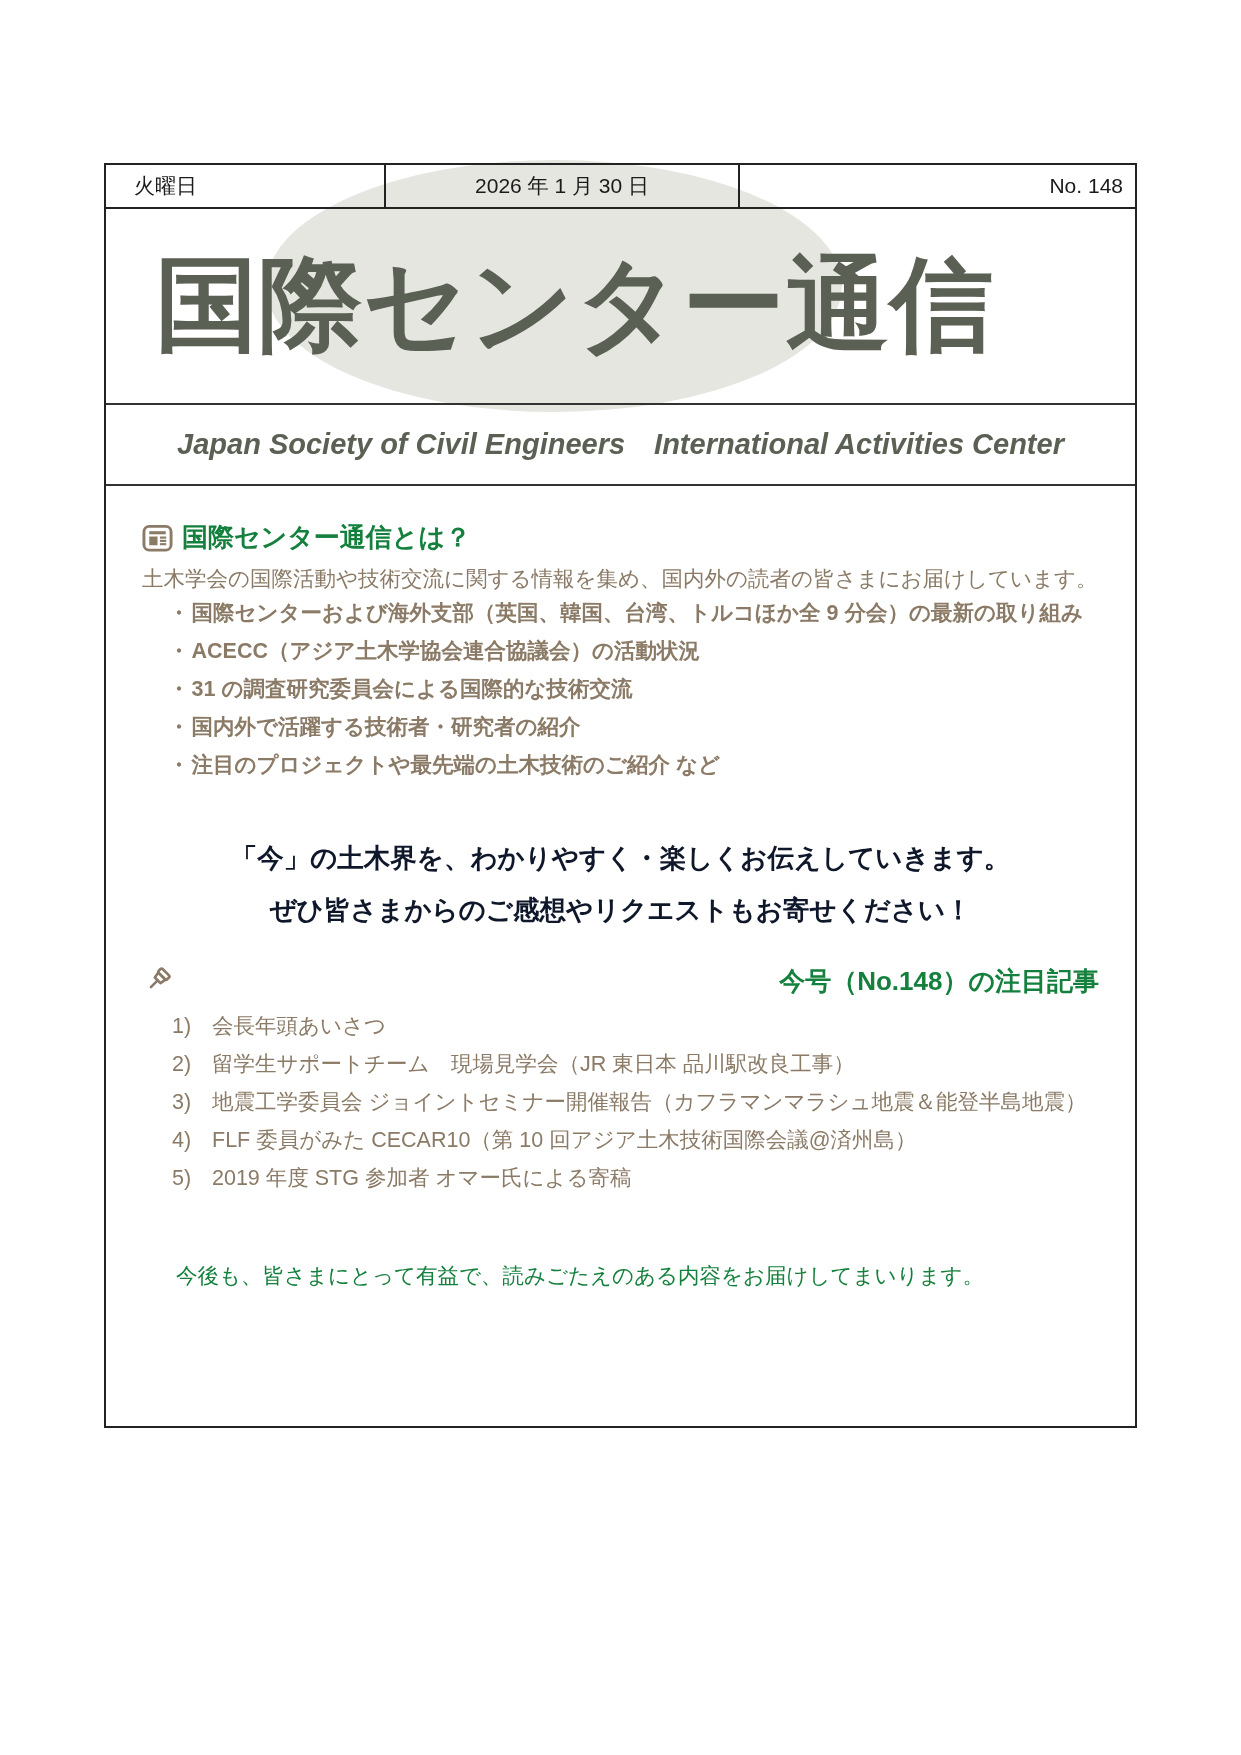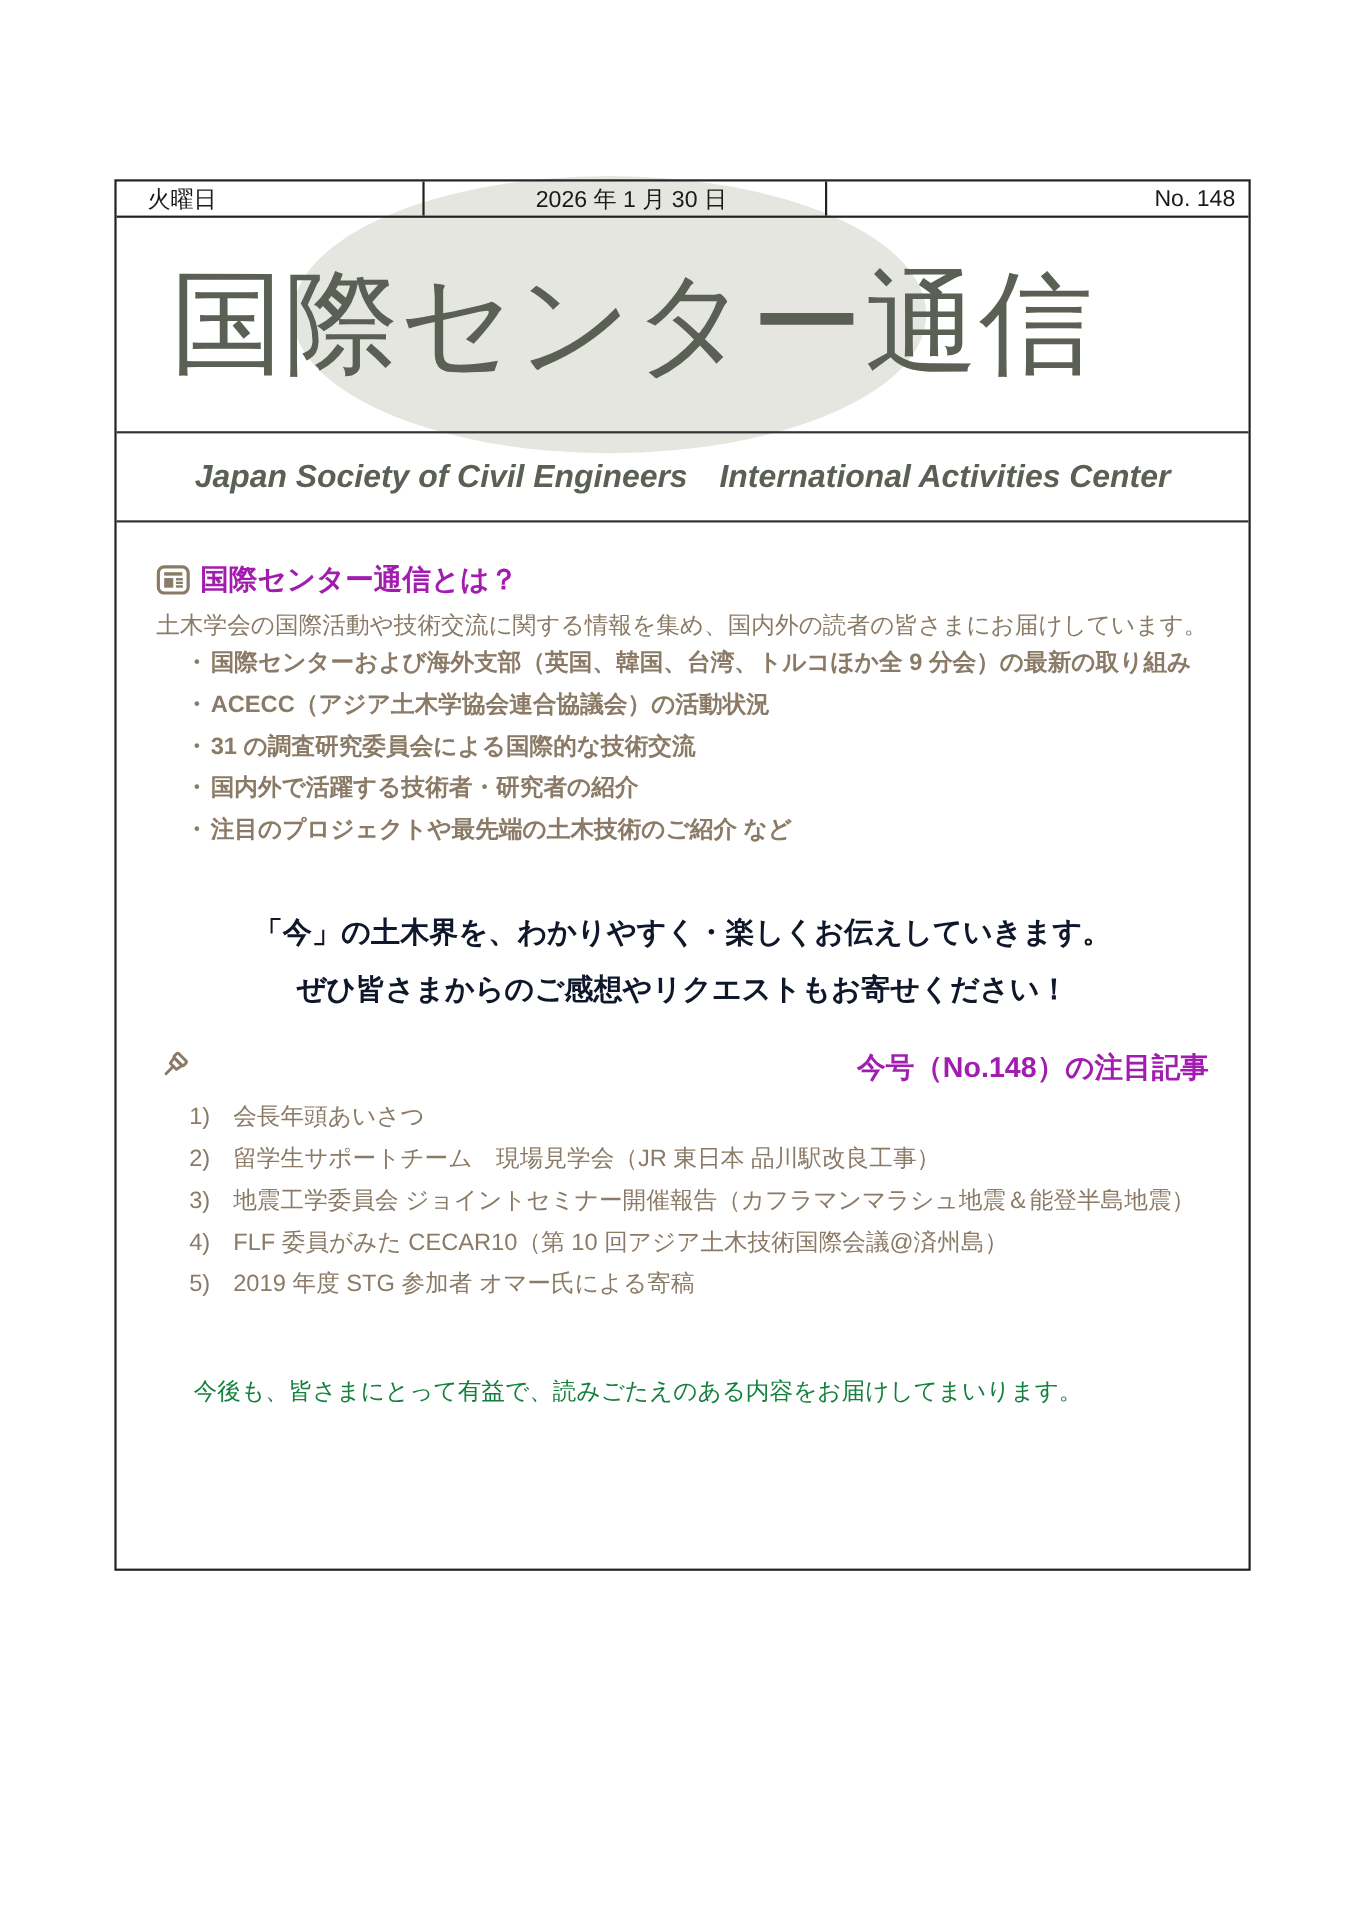--- a/index.html
+++ b/index.html
@@ -9,44 +9,44 @@
 
   
   .ellipse { position:absolute; left:266px; top:160px; width:576px; height:252px;
              background:#e5e6e0; border-radius:50%; }
 
   
   .frame { position:absolute; left:104px; top:163px; width:1033px; height:1265px;
            border:2px solid #222222; }
 
   
-  .header-row { display:flex; height:33px; border-bottom:2px solid #222222;gap:12px; }
+  .header-row { display:flex; height:44px; border-bottom:2px solid #222222; }
   .cell-day  { width:280px; border-right:2px solid #222222; display:flex; align-items:center;
                padding-left:28px; font-size:21px; color:#1a1a1a; }
   .cell-date { width:354px; border-right:2px solid #222222; display:flex; align-items:center;
                justify-content:center; font-size:21px; color:#1a1a1a; }
   .cell-no   { flex:1; display:flex; align-items:center; justify-content:flex-end;
                padding-right:12px; font-size:21px; color:#1a1a1a; }
 
   
   .masthead { height:196px; border-bottom:2px solid #333333; display:flex;
               align-items:center; justify-content:center; }
-  .newsletter-title { font-size:103px; font-weight:400; color:#5a6054;
+  .newsletter-title { font-size:103px; font-weight:700; color:#5a6054;
                       letter-spacing:1px; padding-right:92px; white-space:nowrap; }
 
   .subtitle-row { height:81px; border-bottom:2px solid #333333; display:flex;
                   align-items:center; justify-content:center; }
   .newsletter-subtitle { font-style:italic; font-weight:bold; font-size:29px;
                          color:#5a6054; white-space:pre; }
 
   
   .doc-body { padding:34px 36px 0 36px; color:#8a7a66; }
 
   .section-heading { display:flex; align-items:center; gap:9px;
-                     font-size:26px; font-weight:bold; color:#a21caf; }
+                     font-size:26px; font-weight:bold; color:#15803d; }
   .section-heading .icon { flex:0 0 auto; display:inline-flex; }
 
   .intro-par { margin-top:9px; font-size:21.5px; line-height:30px; color:#8a7a66; }
 
   .bullet-list { padding-left:26px;font-weight:bold; }
   .bullet-line { font-size:21.5px; line-height:38px; white-space:pre; }
   .bullet-char { margin-right:2px; }
 
   .tagline { margin-top:48px; text-align:center; font-size:26.5px; font-weight:bold;
              line-height:52px; color:#0f172a; }

